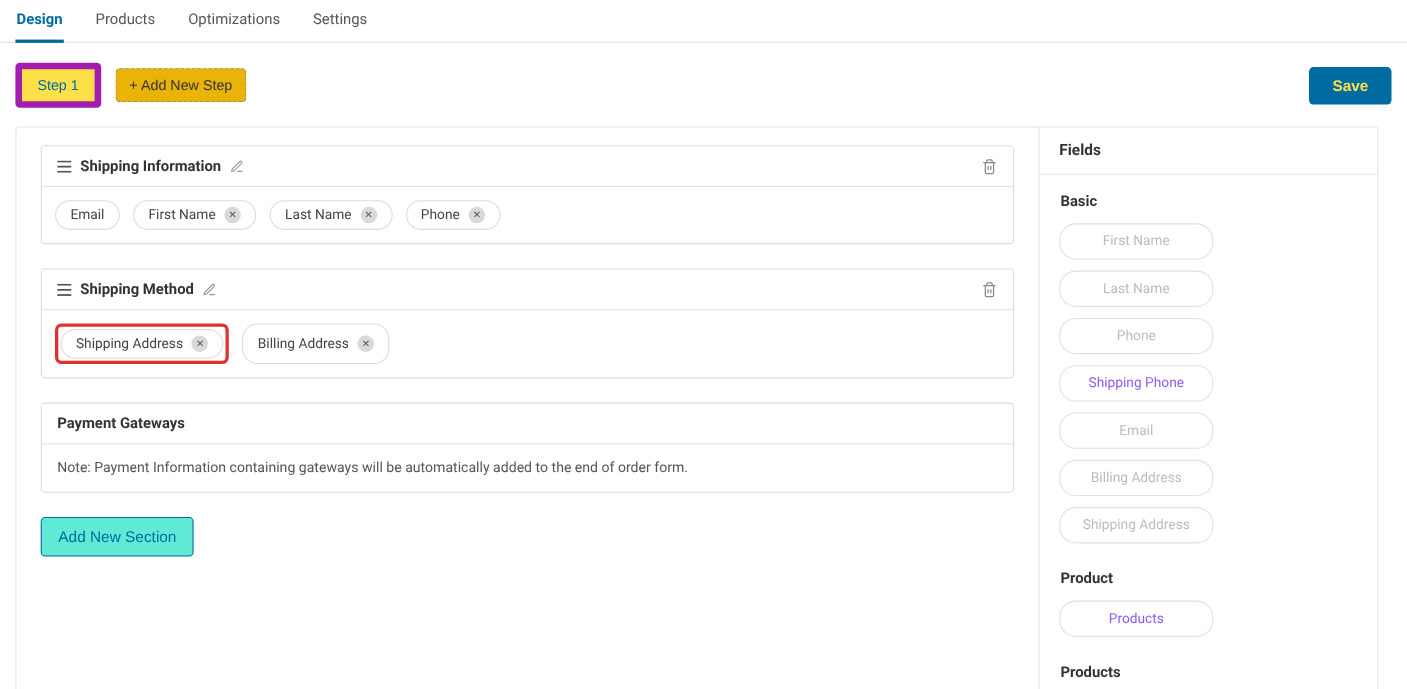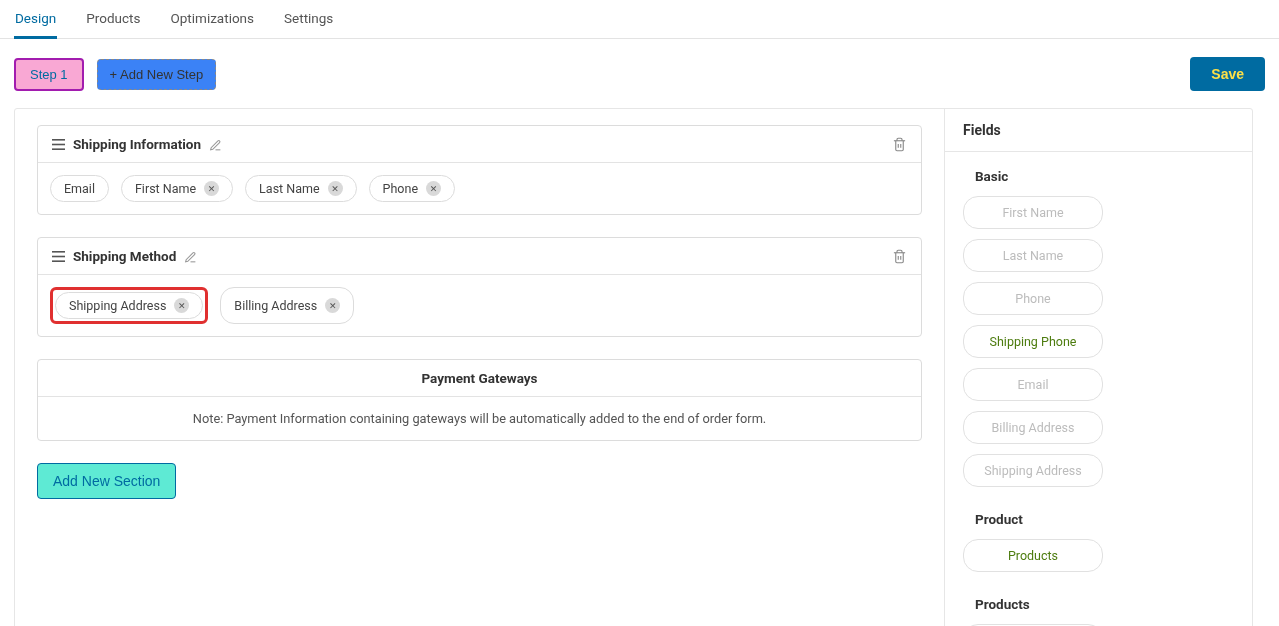--- a/index.html
+++ b/index.html
@@ -2,36 +2,36 @@
 <html><head>
 <meta charset="utf-8">
 <style>
   *{box-sizing:border-box;margin:0;padding:0;}
   body{font-family:-apple-system,BlinkMacSystemFont,"Segoe UI",Roboto,Arial,sans-serif;font-size:13px;color:#333;background:#fff;}
   .page{max-width:1279px;margin:0 auto;}
 
   
   .tabs{display:flex;gap:28px;padding:10px 0 0 14px;border-bottom:1px solid #e3e3e3;}
   .tab{padding:0 1px 10px 1px;color:#555;font-size:13.5px;cursor:pointer;}
-  .tab.active{color:#006ba1;font-weight:400;border-bottom:3px solid #006ba1;margin-bottom:-1px;}
+  .tab.active{color:#006ba1;font-weight:700;border-bottom:3px solid #006ba1;margin-bottom:-1px;}
 
   
   .bar{display:flex;align-items:center;gap:13px;padding:18px 14px 0 14px;}
-  .step-btn{border:2px solid #a21caf;background:#f9a8d4;color:#006ba1;border-radius:4px;padding:7px 14px;font-size:13px;cursor:pointer;}
-  .add-step-btn{border:1px dashed #888;background:#3b82f6;border-radius:4px;padding:7px 12px;font-size:13px;color:#333;cursor:pointer;}
+  .step-btn{border:6px solid #a21caf;background:#fde047;color:#006ba1;border-radius:4px;padding:7px 14px;font-size:13px;cursor:pointer;}
+  .add-step-btn{border:1px dashed #888;background:#eab308;border-radius:4px;padding:7px 12px;font-size:13px;color:#333;cursor:pointer;}
   .spacer{flex:1;}
   .save-btn{background:#006ba1;color:#fde047;border:none;border-radius:4px;padding:9px 21px;font-size:14px;font-weight:600;cursor:pointer;}
 
   
   .shell{display:flex;margin:17px 26px 0 14px;border:1px solid #e6e6e6;border-radius:3px;}
   .left{flex:1;padding:16px 22px;border-right:1px solid #e6e6e6;}
   .right{width:307px;}
 
   
-  .section{border:1px solid #dcdcdc;border-radius:4px;margin-bottom:22px;text-align:center;}
+  .section{border:1px solid #dcdcdc;border-radius:4px;margin-bottom:22px;}
   .section-head{display:flex;align-items:center;gap:8px;padding:10px 14px;border-bottom:1px solid #e3e3e3;}
   .drag-icon{display:inline-flex;flex-direction:column;gap:0;color:#555;line-height:1;}
   .drag-icon svg{display:block;}
   .section-title{font-weight:700;font-size:13.5px;color:#333;}
   .edit-icon{color:#888;cursor:pointer;}
   .trash-icon{margin-left:auto;color:#777;cursor:pointer;}
 
   .chips{display:flex;flex-wrap:wrap;gap:12px;padding:12px 12px;}
   .chip{display:inline-flex;align-items:center;gap:8px;border:1px solid #dcdcdc;border-radius:14px;padding:5px 13px;font-size:12.5px;color:#444;background:#fff;cursor:move;}
   .chip .x{width:15px;height:15px;border-radius:50%;background:#d9d9d9;display:inline-flex;align-items:center;justify-content:center;font-size:9px;color:#555;cursor:pointer;}
@@ -39,23 +39,23 @@
   .chip.highlight-wrap .chip-inner{display:inline-flex;align-items:center;gap:8px;border:1px solid #dcdcdc;border-radius:14px;padding:5px 13px;}
 
   .pg-head{padding:10px 14px;font-weight:700;font-size:13.5px;border-bottom:1px solid #e3e3e3;}
   .pg-note{padding:14px 14px;font-size:12.8px;color:#555;}
 
   .add-section-btn{display:inline-block;border:1px solid #006ba1;color:#006ba1;background:#5eead4;border-radius:4px;padding:9px 15px;font-size:14px;font-weight:500;cursor:pointer;}
 
   
   .panel-title{font-weight:700;font-size:14px;padding:13px 18px;border-bottom:1px solid #e6e6e6;}
   .panel-body{padding:16px 18px 0 18px;}
-  .group-title{font-weight:700;font-size:13.5px;margin:0 0 12px 12px;color:#333;}
+  .group-title{font-weight:700;font-size:13.5px;margin:0 0 12px 1px;color:#333;}
   .pills{display:flex;flex-wrap:wrap;gap:10px 10px;margin-bottom:24px;}
-  .pill{width:140px;text-align:center;border:1px solid #e1e1e1;border-radius:15px;padding:8px 6px;font-size:12.5px;color:#4d7c0f;background:#fff;cursor:grab;}
+  .pill{width:140px;text-align:center;border:1px solid #e1e1e1;border-radius:15px;padding:8px 6px;font-size:12.5px;color:#8b5cf6;background:#fff;cursor:grab;}
   .pill.disabled{color:#bcbcbc;}
 
   svg{vertical-align:middle;}
 </style>
 </head>
 <body>
 
 <div class="page">
 
   <div class="tabs">

